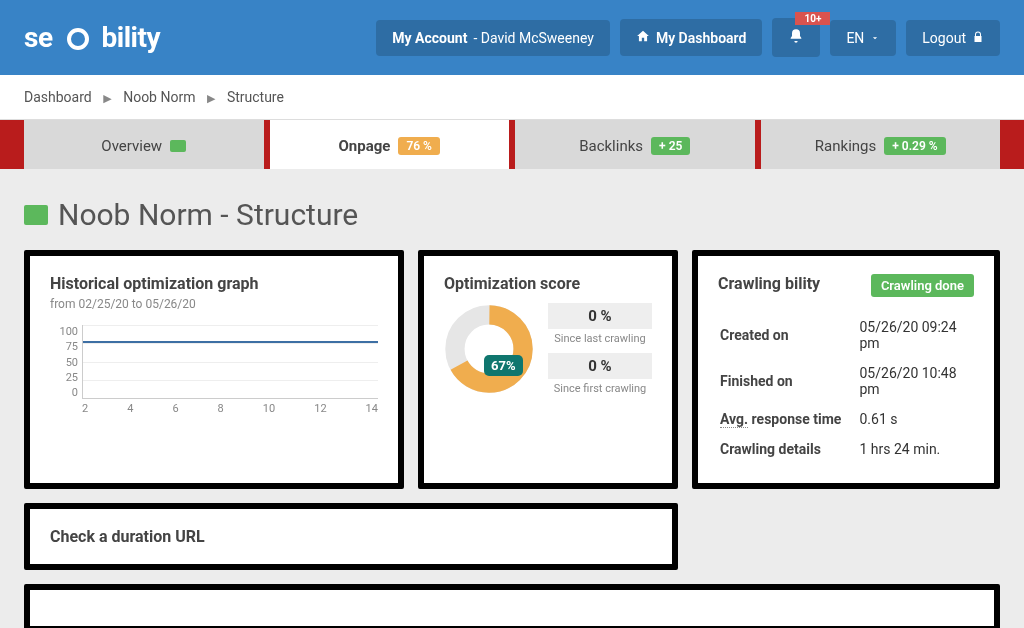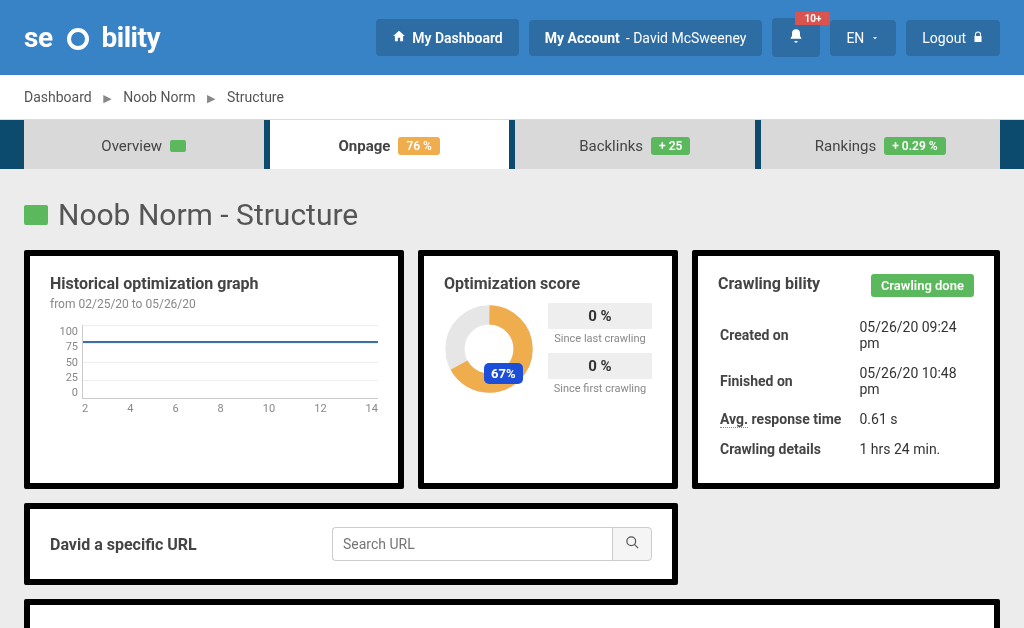--- a/index.html
+++ b/index.html
@@ -13,21 +13,21 @@
 .hbtn.my-dash { font-weight: 600; }
 .hbtn .thin { font-weight: 400; }
 .bell-badge { position: relative; }
 .bell-badge .count { position: absolute; top: -6px; right: -10px; background: #d9534f; color: #fff; font-size: 10px; font-weight: bold; padding: 1px 9px; border-radius: 0; }
 .icon { display: inline-block; }
 
 .breadcrumb-bar { background: #fff; padding: 14px 24px; font-size: 14px; color: #555; border-bottom: 1px solid #ddd; }
 .breadcrumb-bar .sep { margin: 0 8px; color: #888; font-size: 11px; }
 .breadcrumb-bar a { color: #555; text-decoration: none; }
 
-.tabs { display: flex; gap: 6px; padding: 0 24px; background: #0c4a6e; }
+.tabs { display: flex; gap: 6px; padding: 0 24px; background: #b91c1c; }
 .tab { flex: 1; text-align: center; padding: 14px 0; background: #d9d9d9; color: #444; font-size: 15px; cursor: pointer; display:flex; align-items:center; justify-content:center; gap:8px; border-top:3px solid transparent;}
 .tab.active { background: #fff; font-weight: 700; }
 .badge { display: inline-block; padding: 2px 8px; border-radius: 3px; font-size: 12px; font-weight: 600; color: #fff; }
 .badge.orange { background: #f0ad4e; }
 .badge.green { background: #5cb85c; }
 .mini-icon-chart { display:inline-block; width:16px; height:12px; background:#5cb85c; border-radius:2px; position:relative; }
 
 .main { padding: 16px 24px 24px; }
 .page-title { font-size: 30px; color: #555; font-weight: 400; margin: 12px 0 18px; display:flex; align-items:center; gap:10px;}
 .page-title .mini-icon-chart { width:24px; height:20px; }
@@ -43,21 +43,21 @@
 
 .crawl-head { display: flex; justify-content: space-between; align-items: center; margin-bottom: 14px; }
 .crawl-done { background: #5cb85c; color: #fff; font-size: 13px; padding: 4px 10px; border-radius: 3px; font-weight:600;}
 .crawl-table { width: 100%; font-size: 14px; }
 .crawl-table td { padding: 6px 0; }
 .crawl-table td:first-child { font-weight: 700; color:#444; width:55%;}
 .dotted { border-bottom: 1px dotted #888; }
 
 .score-body { display: flex; gap: 14px; align-items: center; margin-top: 10px; position:relative;}
 .donut { width: 90px; height: 90px; position:relative; }
-.donut-label { position:absolute; left:40px; top:60px; background:#1d4ed8; color:#fff; font-size:13px; font-weight:700; padding:3px 7px; border-radius:5px;}
+.donut-label { position:absolute; left:40px; top:52px; background:#0f766e; color:#fff; font-size:13px; font-weight:700; padding:3px 7px; border-radius:5px;}
 .score-deltas { flex:1; display:flex; flex-direction:column; gap:8px;}
 .delta-box { text-align:center; }
 .delta-box .val { background:#eee; padding:4px 0; font-weight:700; font-size:15px;}
 .delta-box .lbl { font-size:11px; color:#888; margin-top:3px;}
 
 .chart-area { margin-top: 14px; height: 90px; position:relative; font-size:11px; color:#888;}
 .y-axis { position:absolute; left:0; top:0; bottom:16px; width:28px; display:flex; flex-direction:column; justify-content:space-between; text-align:right;}
 .grid-area { position:absolute; left:32px; right:0; top:0; bottom:16px; border-left:1px solid #ccc; border-bottom:1px solid #ccc;}
 .grid-line { position:absolute; left:0; right:0; border-top:1px solid #eee;}
 .data-line { position:absolute; left:0; right:0; border-top:2px solid #3d6fa4; top:22%;}
@@ -72,31 +72,31 @@
 </head>
 <body>
 
 <div class="header">
   <div class="logo">
     <span>se</span>
       <span class="logo-ring"></span>
       <span>bility</span>
   </div>
   <div class="header-right">
-    <button class="hbtn my-dash">
-      <span class="icon">
-        <svg width="14" height="14" viewBox="0 0 24 24" fill="#fff">
-            <path d="M12 3l10 9h-3v9h-5v-6H10v6H5v-9H2z"></path>
-          </svg>
-      </span>
-      <span>My Dashboard</span>
-    </button>
     <button class="hbtn">
       <strong>My Account</strong>
       <span class="thin">- David McSweeney</span>
+    </button>
+    <button class="hbtn my-dash">
+      <span class="icon">
+        <svg width="14" height="14" viewBox="0 0 24 24" fill="#fff">
+            <path d="M12 3l10 9h-3v9h-5v-6H10v6H5v-9H2z"></path>
+          </svg>
+      </span>
+      <span>My Dashboard</span>
     </button>
     <button class="hbtn bell-badge">
       <span class="icon">
         <svg width="16" height="16" viewBox="0 0 24 24" fill="#fff">
             <path d="M12 2a6 6 0 0 0-6 6v4l-2 3v1h16v-1l-2-3V8a6 6 0 0 0-6-6zm0 20a2.5 2.5 0 0 0 2.5-2.5h-5A2.5 2.5 0 0 0 12 22z"></path>
           </svg>
       </span>
       <span class="count">10+</span>
     </button>
     <button class="hbtn">
@@ -228,32 +228,21 @@
               <td>Crawling details</td>
               <td>1 hrs 24 min.</td>
             </tr>
       </tbody>
         </table>
     </div>
   </div>
 
   <div class="row">
     <div class="card url-card" style="flex:0 0 654px;">
-      <h3>David a specific URL</h3>
-      <div class="url-input-wrap">
-        <input class="url-input" placeholder="Search URL" style="">
-        <button class="url-btn">
-          <span class="icon">
-            <svg width="15" height="15" viewBox="0 0 24 24" fill="none" stroke="#555" stroke-width="2">
-                <circle cx="10" cy="10" r="7"></circle>
-                <line x1="21" y1="21" x2="15" y2="15"></line>
-              </svg>
-          </span>
-        </button>
-      </div>
+      <h3>Check a duration URL</h3>
     </div>
     <div style="flex:1;"></div>
   </div>
 
   <div class="card errors-card">
     
     
     
   </div>
 </div>

